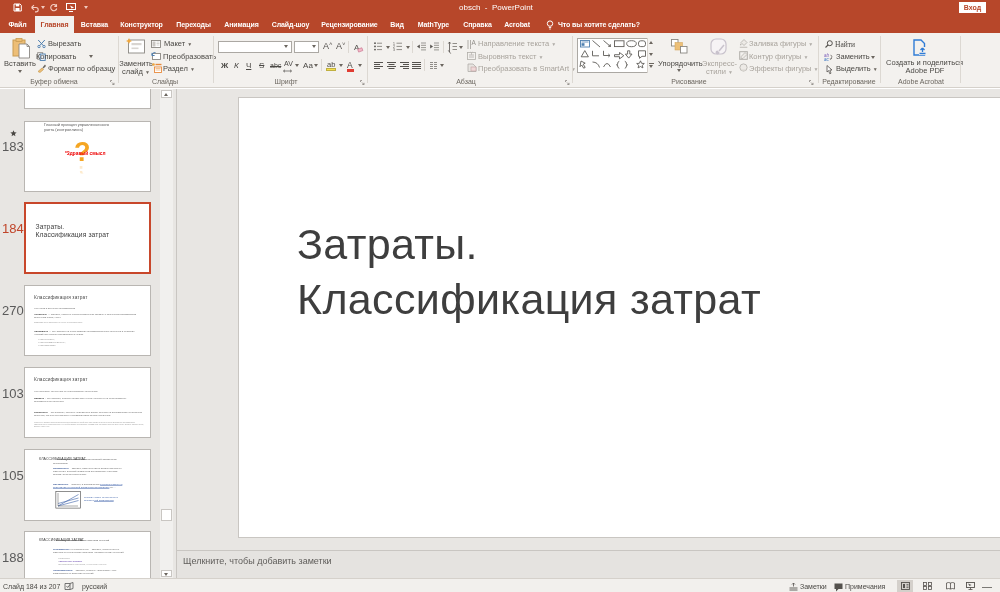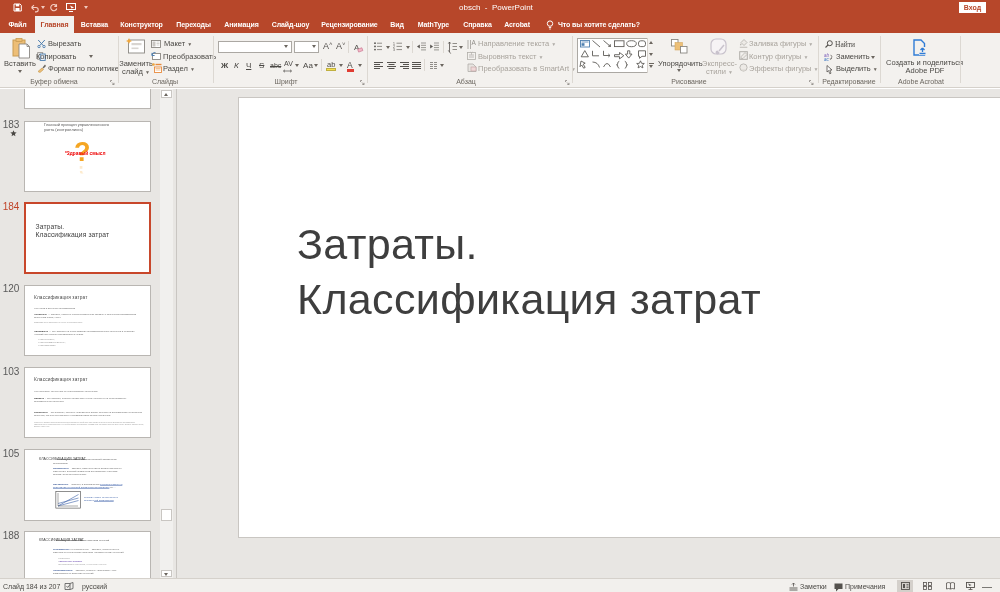--- a/index.html
+++ b/index.html
@@ -10,21 +10,21 @@
 .tab{position:absolute;top:0;height:17px;line-height:18px;color:#fff;font-size:7px;text-align:center;font-weight:bold;letter-spacing:-0.1px;}
 #ribbon{left:0;top:33px;width:1000px;height:55px;background:#F3F1EE;border-bottom:1px solid #D5D1CB;}
 .gsep{position:absolute;top:3px;height:47px;width:1px;background:#DCD8D2;}
 .glabel{position:absolute;top:45px;font-size:7px;color:#6B665F;text-align:center;white-space:nowrap;}
 .btxt{position:absolute;font-size:7.5px;color:#4A4844;white-space:nowrap;}
 .gray{color:#A8A39C;}
 .dd{color:#6B665F;font-size:5px;}
 #body{left:0;top:89px;width:1000px;height:489px;background:#E8E6E3;}
 #panel{position:absolute;left:0;top:0;width:177px;height:489px;background:#E8E6E3;overflow:hidden;}
 .thumb{position:absolute;left:24px;width:127px;background:#fff;border:1px solid #B9B6B2;overflow:hidden;}
-.tnum{position:absolute;left:2px;width:18px;font-size:10px;color:#5A5A5A;text-align:center;}
+.tnum{position:absolute;left:2px;width:18px;font-size:13px;color:#5A5A5A;text-align:center;margin-top:20px;}
 .tc{position:absolute;left:0;top:0;width:254px;transform:scale(.5);transform-origin:0 0;}
 #canvas{position:absolute;left:177px;top:0;width:823px;height:461px;background:#E8E6E3;}
 #slide{position:absolute;left:61px;top:8px;width:777px;height:441px;background:#fff;border:1px solid #C9C6C2;}
 #notes{position:absolute;left:177px;top:461px;width:823px;height:28px;background:#E5E3E0;border-top:1px solid #C9C6C2;}
 #statusbar{left:0;top:578px;width:1000px;height:14px;background:#F2F0ED;border-top:1px solid #D5D1CB;font-size:7px;color:#4A4844;}
 .sc{position:absolute;white-space:nowrap;}
 svg{position:absolute;overflow:visible;}
 </style></head>
 <body>
 <div class="abs" id="titlebar">
@@ -88,21 +88,21 @@
   <svg style="left:37px;top:18.5px" width="9" height="9" viewBox="0 0 9 9">
       <rect x="0.7" y="0.7" width="5" height="6.5" fill="#fff" stroke="#8A8782" stroke-width="0.9"></rect>
       <rect x="3.2" y="2" width="5" height="6.5" fill="#E9F0F8" stroke="#4E7FB0" stroke-width="0.9"></rect>
     </svg>
   <div class="btxt" style="left:36px;top:18.5px;">Копировать</div>
   <div class="abs" style="left:89px;top:22px;border-left:2.5px solid transparent;border-right:2.5px solid transparent;border-top:3px solid #6B665F;"></div>
   <svg style="left:37px;top:30px" width="10" height="10" viewBox="0 0 10 10">
       <path d="M1 8.5 5 5l1.5 1.5L3 9.5z" fill="#EDBE76" stroke="#C99C52" stroke-width="0.7"></path>
       <path d="M5.5 4.5 8 1.5l1 1.5-2.5 2.5z" fill="#6B665F"></path>
     </svg>
-  <div class="btxt" style="left:48px;top:30.5px;">Формат по политике</div>
+  <div class="btxt" style="left:48px;top:30.5px;">Формат по образцу</div>
   <div class="glabel" style="left:20px;width:68px;">Буфер обмена</div>
   <svg style="left:110px;top:46.5px" width="5" height="5" viewBox="0 0 5 5">
       <path d="M0.5 0.5h1.5M0.5 0.5v1.5M2 2.5l2 2M4 2.8v1.7h-1.7" stroke="#8A8782" stroke-width="0.8" fill="none"></path>
     </svg>
   <div class="gsep" style="left:118px;"></div>
 
   <svg style="left:126px;top:5px" width="19" height="16" viewBox="0 0 19 16">
     <rect x="2.5" y="2" width="16" height="13" fill="#fff" stroke="#8A8782" stroke-width="0.9"></rect>
     <rect x="5.5" y="5" width="10" height="2.2" fill="#D8D5D1"></rect>
     <rect x="5.5" y="9.5" width="7" height="1.6" fill="#D8D5D1"></rect>
@@ -354,21 +354,21 @@
       </div>
     </div>
 
     <div class="tnum" style="top:112px;color:#C0452A;">184</div>
     <div class="thumb" style="top:112.5px;height:72px;border:2px solid #C8472B;">
       <div class="tc">
         <div style="position:absolute;left:19px;top:37px;font-size:13.5px;line-height:16.2px;color:#404040;letter-spacing:0.2px;">Затраты.<br>Классификация затрат</div>
       </div>
     </div>
 
-    <div class="tnum" style="top:194px;">120</div>
+    <div class="tnum" style="top:194px;">270</div>
     <div class="thumb" style="top:195.5px;height:71px;">
       <div class="tc">
         <div style="position:absolute;left:18px;top:16px;font-size:9.5px;color:#4a4a4a;letter-spacing:0.3px;">Классификация затрат</div>
         <div style="position:absolute;left:18px;top:40px;font-size:5px;color:#666;">• По роли в процессе производства</div>
         <div style="position:absolute;left:18px;top:52px;font-size:5px;line-height:6.5px;color:#666;width:210px;"><b style="color:#333;">Основные</b> — затраты, которые непосредственным связаны с процессом производства продукции работ, услуг</div>
         <div style="position:absolute;left:18px;top:70px;font-size:3.5px;color:#999;">примерами здесь материалы на основе она истратит такие</div>
         <div style="position:absolute;left:18px;top:86px;font-size:5px;line-height:6.5px;color:#666;width:215px;"><b style="color:#333;">Накладные</b> — это затраты на обслуживание производственного процесса и создание условий для работы предприятия в целом</div>
         <div style="position:absolute;left:26px;top:104px;font-size:4.5px;line-height:6px;color:#888;">• общецеховые;<br>• общепроизводственные;<br>• общезаводские.</div>
       </div>
     </div>
@@ -416,20 +416,23 @@
     <div class="abs" style="left:160.5px;top:420px;width:11.5px;height:12px;background:#fff;border:1px solid #C9C6C2;"></div>
     <div class="abs" style="left:160.5px;top:480.5px;width:11.5px;height:7px;background:#fff;border:1px solid #C9C6C2;"></div>
     <div class="abs" style="left:164px;top:483.5px;border-left:2.2px solid transparent;border-right:2.2px solid transparent;border-top:3px solid #6B665F;"></div>
     <div class="abs" style="left:176px;top:0;width:1px;height:489px;background:#C9C6C2;"></div>
   </div>
   <div id="canvas">
     <div id="slide">
       <div class="abs" style="left:58px;top:119px;font-size:43px;color:#3E3E3E;line-height:55px;letter-spacing:0.35px;">Затраты.<br>Классификация затрат</div>
     </div>
   </div>
+  <div id="notes">
+      <div class="abs" style="left:6px;top:5px;font-size:9px;color:#5f5d5a;">Щелкните, чтобы добавить заметки</div>
+    </div>
 </div>
 <div class="abs" id="statusbar">
   <div class="sc" style="left:3px;top:3.5px;">Слайд 184 из 207</div>
   <svg style="left:64px;top:2.5px" width="10" height="9" viewBox="0 0 10 9">
       <path d="M1 1.5h5v6H1z M6 1.5l3-1v6l-3 1" fill="none" stroke="#555" stroke-width="0.8"></path>
       <path d="M2.5 4l1.2 1.5L6 2.5" stroke="#555" fill="none" stroke-width="0.8"></path>
     </svg>
   <div class="sc" style="left:82px;top:3.5px;">русский</div>
   <svg style="left:789px;top:3.5px" width="9" height="8" viewBox="0 0 9 8">
       <path d="M4.5 0v3.5M4.5 0L3 1.5M4.5 0L6 1.5" stroke="#55524E" stroke-width="0.8" fill="none"></path>

